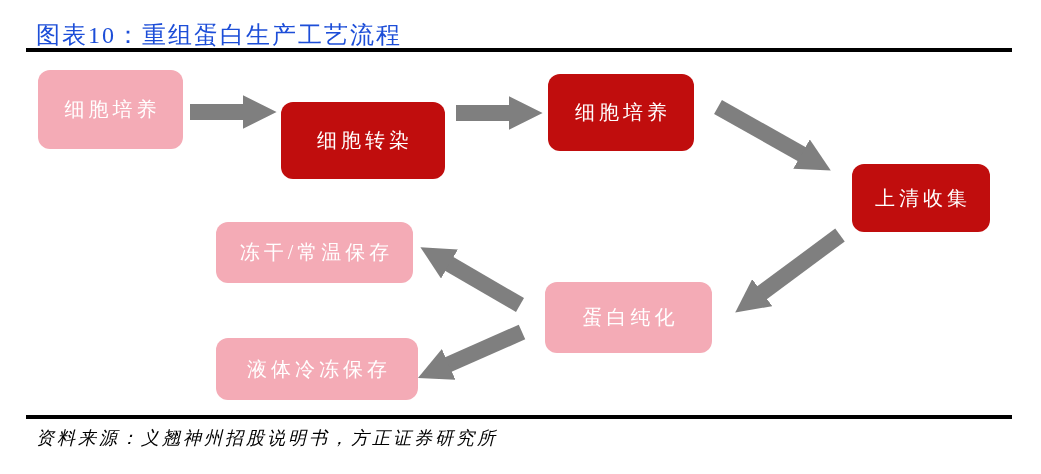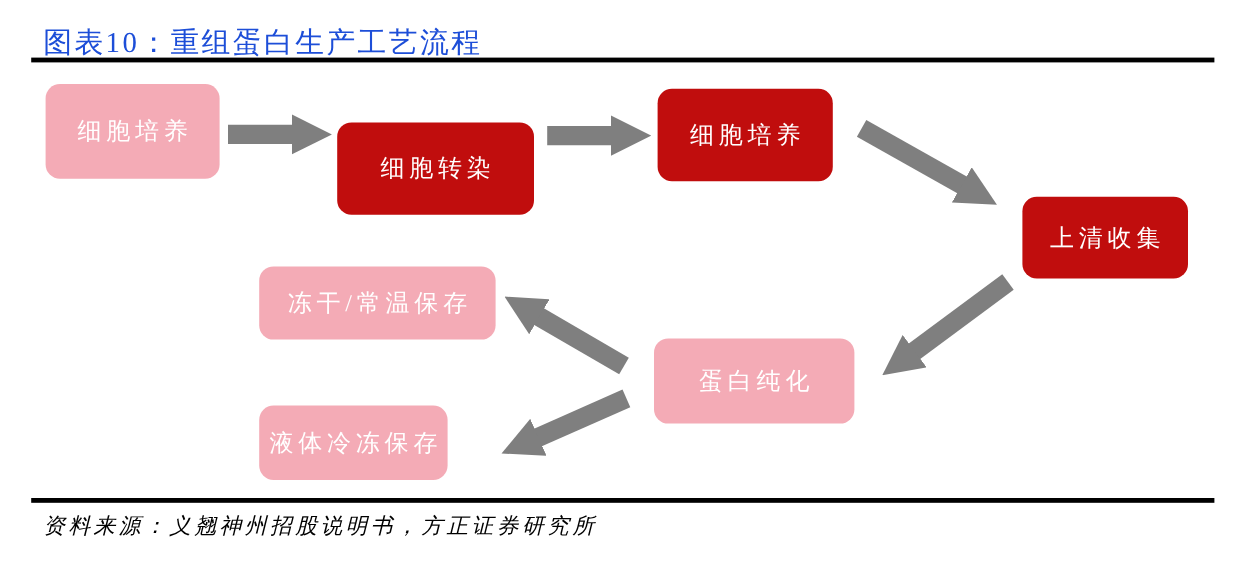--- a/index.html
+++ b/index.html
@@ -60,21 +60,21 @@
   .node-red  { background: #C00D0D; }
   .node-pink { background: #F4ABB6; }
 
   
   .n-cell-culture-1       { left: 38px;  top: 70px;  width: 145px; height: 79px; }
   .n-cell-transfection    { left: 281px; top: 74px;  width: 164px; height: 77px; margin-top: 28px; }
   .n-cell-culture-2       { left: 548px; top: 74px;  width: 146px; height: 77px; }
   .n-supernatant          { left: 852px; top: 164px; width: 138px; height: 68px; }
   .n-protein-purification { left: 545px; top: 282px; width: 167px; height: 71px; }
   .n-lyophilized          { left: 216px; top: 222px; width: 197px; height: 61px; }
-  .n-liquid-frozen        { left: 216px; top: 338px; width: 157px; height: 62px; }
+  .n-liquid-frozen        { left: 216px; top: 338px; width: 202px; height: 62px; }
 
   .arrows-layer {
     position: absolute;
     left: 0;
     top: 0;
     pointer-events: none;
   }
   .arrow-line {
     stroke: #7F7F7F;
     stroke-width: 16;

